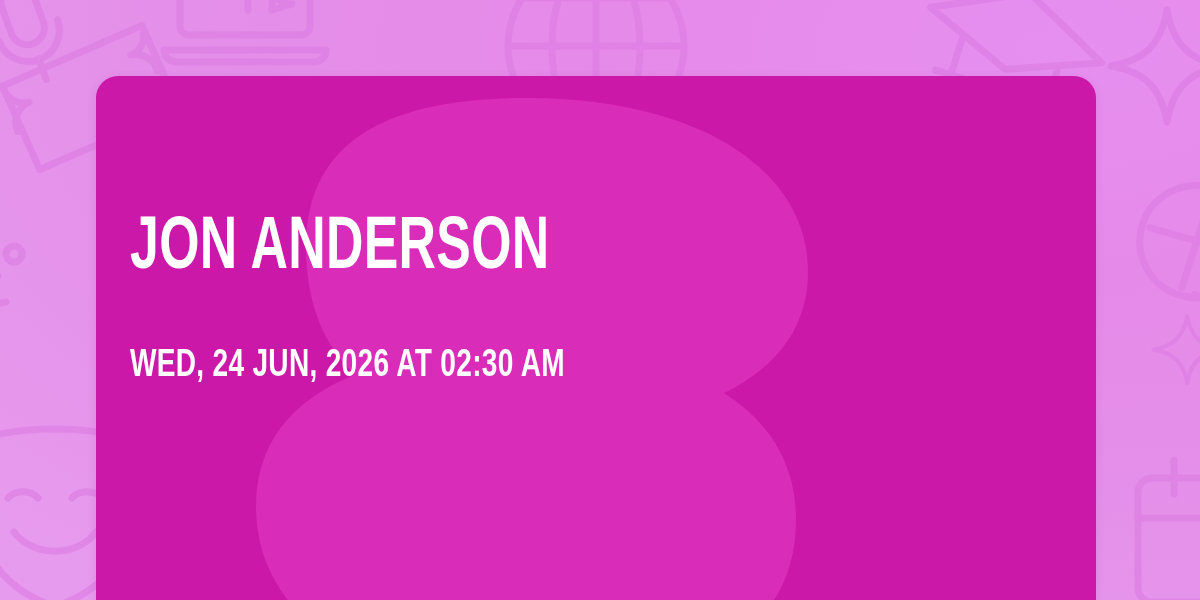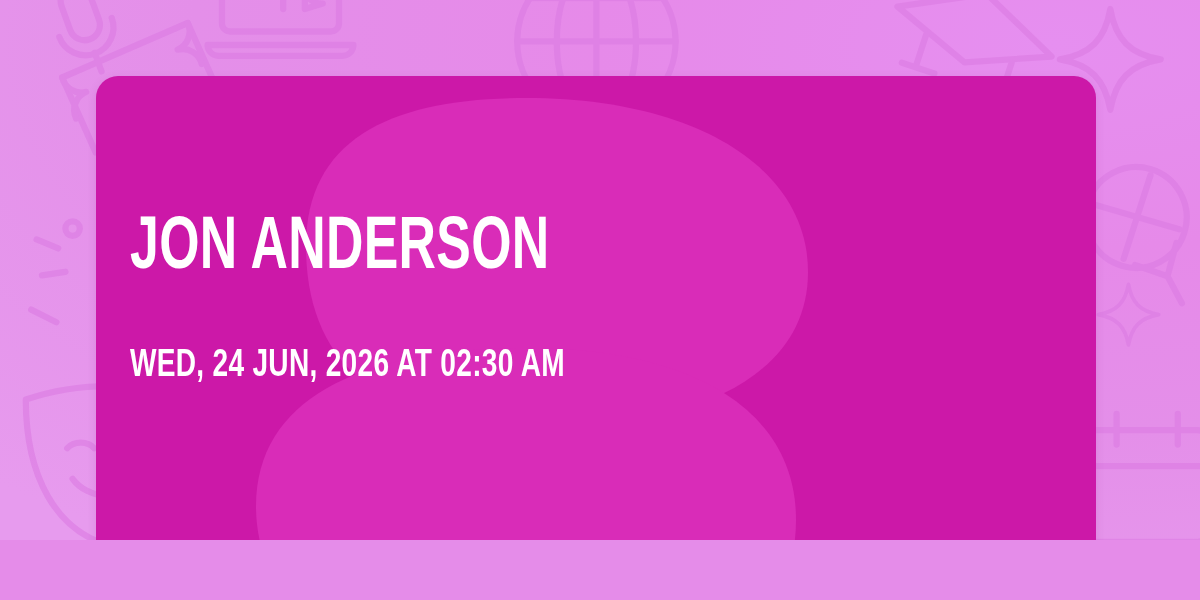--- a/index.html
+++ b/index.html
@@ -10,21 +10,21 @@
     width: 1200px;
     height: 600px;
     overflow: hidden;
     font-family: "Liberation Sans", sans-serif;
     background: #e58ce9;
   }
 
   #stage {
     position: relative;
     width: 1200px;
-    height: 540px;
+    height: 600px;
     overflow: hidden;
   }
 
   
   .bg-base {
     position: absolute;
     inset: 0;
     background:
       radial-gradient(120% 120% at 88% 8%, #e68ff0 0%, #e68ae9 32%, #e48fe9 60%, #e79bee 100%),
       linear-gradient(135deg, #e492ec 0%, #e389e7 45%, #e79cef 100%);

